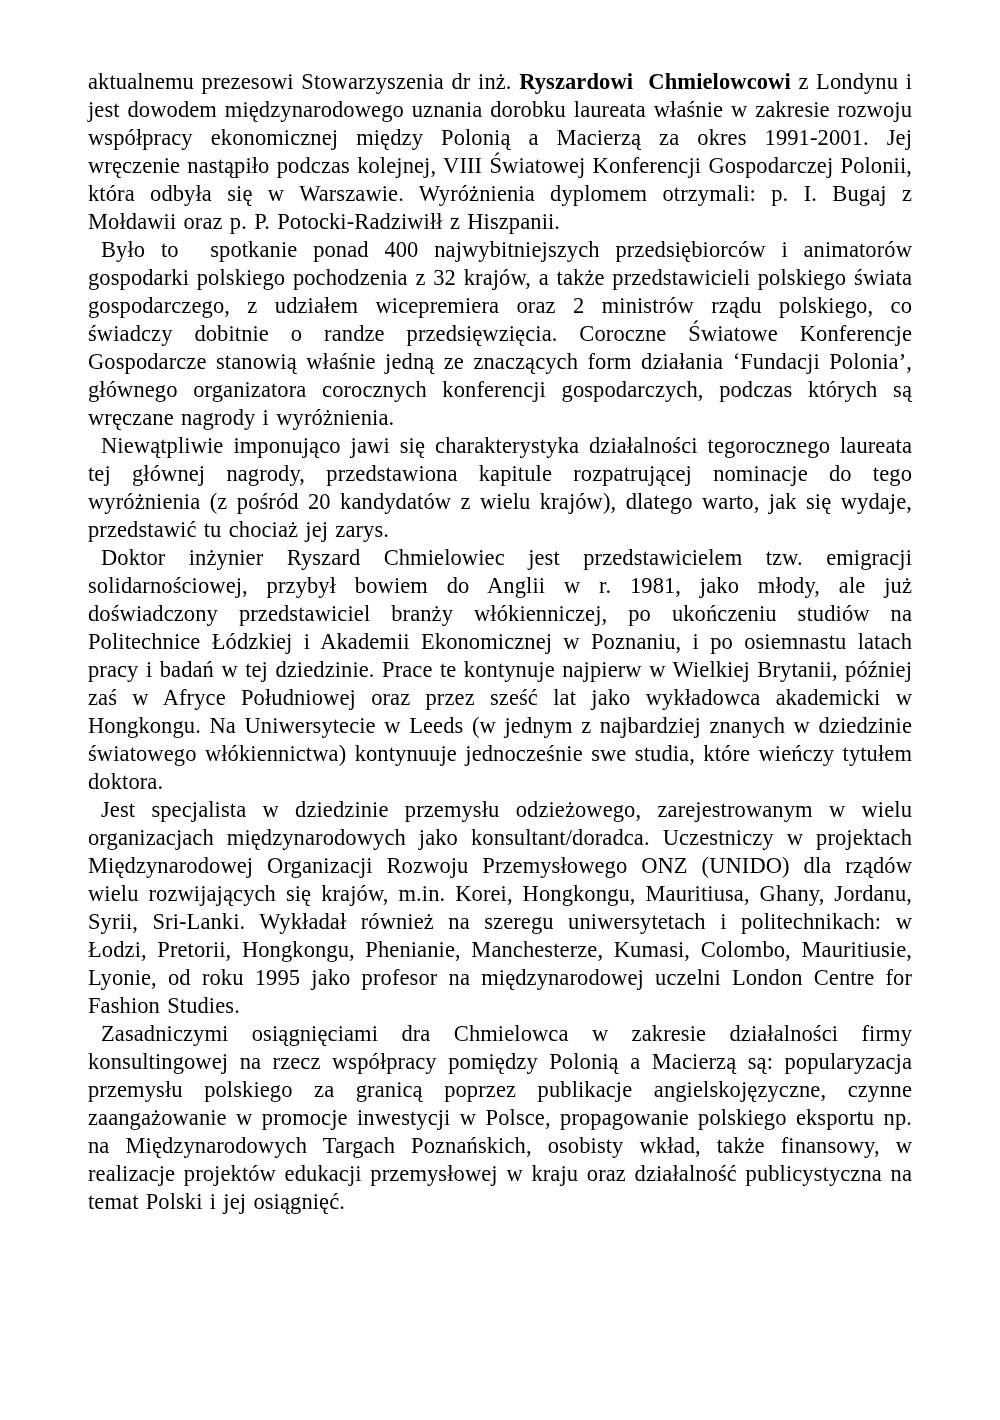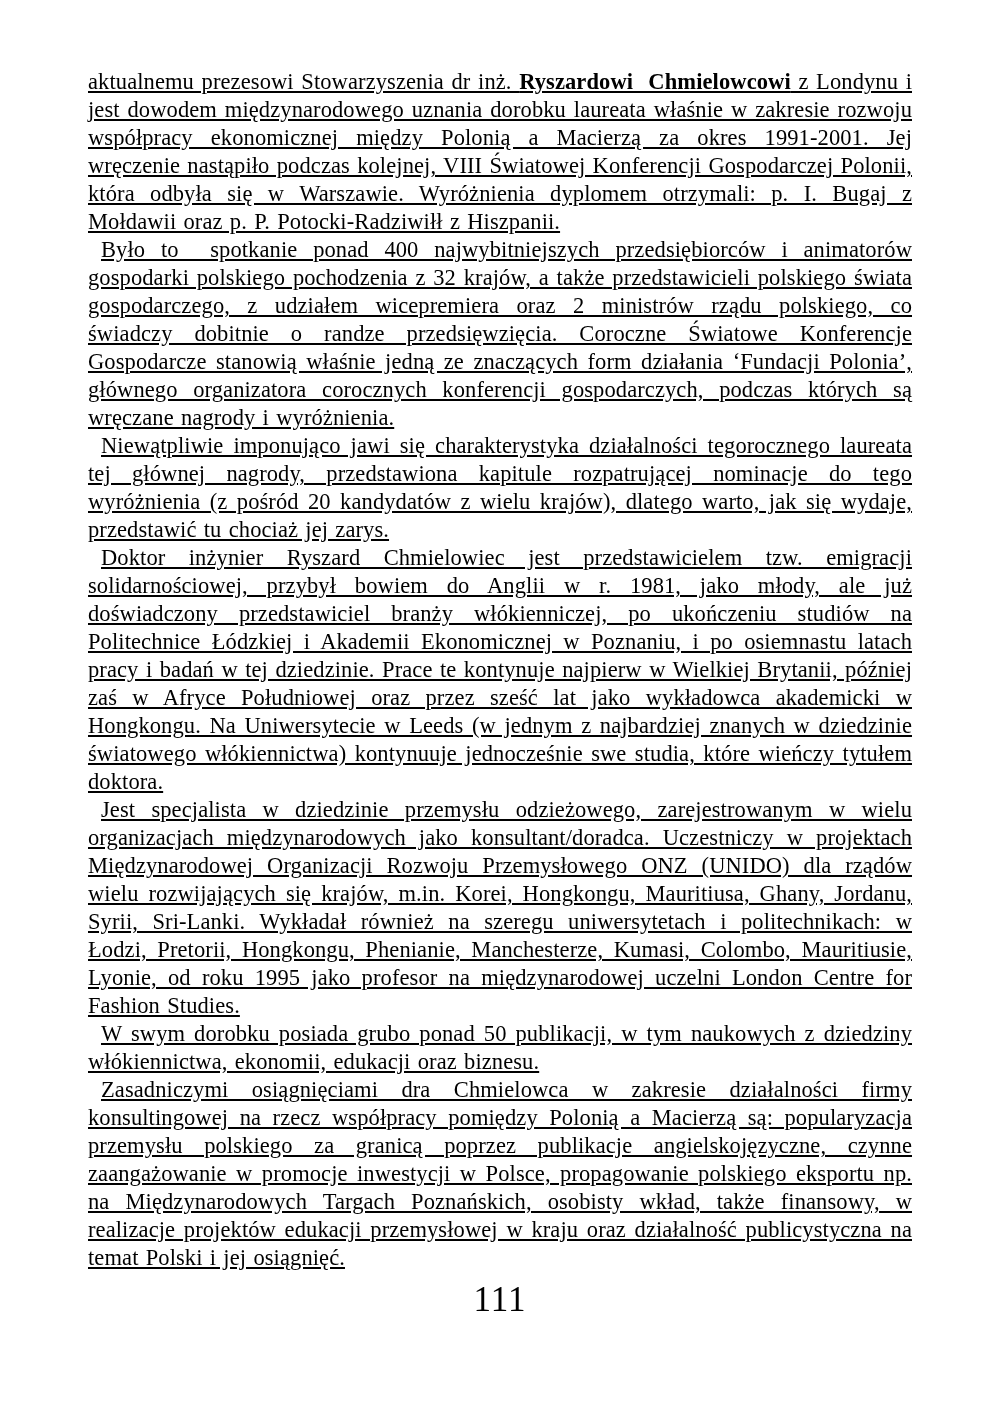--- a/index.html
+++ b/index.html
@@ -14,21 +14,20 @@
     background: #ffffff;
     color: #000000;
     font-family: "Liberation Serif", "DejaVu Serif", serif;
     overflow: hidden;
   }
   .text-block {
     position: absolute;
     left: 88px;
     top: 68px;
     width: 824px;
-    text-decoration: underline;
   }
   .text-block p {
     margin: 0;
     padding: 0;
     font-size: 22.5px;
     line-height: 28px;
     text-align: justify;
     text-justify: inter-word;
     letter-spacing: 0.1px;
     word-spacing: 1.5px;
@@ -53,17 +52,15 @@
 </head>
 <body>
 
 <div class="page">
   <div class="text-block">
     <p><span>aktualnemu prezesowi Stowarzyszenia dr inż. </span><b>Ryszardowi&nbsp; Chmielowcowi</b><span> z Londynu i jest dowodem międzynarodowego uznania dorobku laureata właśnie w zakresie rozwoju współpracy ekonomicznej między Polonią a Macierzą za okres 1991-2001. Jej wręczenie nastąpiło podczas kolejnej, VIII Światowej Konferencji Gospodarczej Polonii, która odbyła się w Warszawie. Wyróżnienia dyplomem otrzymali: p. I. Bugaj z Mołdawii oraz p. P. Potocki-Radziwiłł z Hiszpanii.</span></p>
     <p class="indent">Było to&nbsp; spotkanie ponad 400 najwybitniejszych przedsiębiorców i animatorów gospodarki polskiego pochodzenia z 32 krajów, a także przedstawicieli polskiego świata gospodarczego, z udziałem wicepremiera oraz 2 ministrów rządu polskiego, co świadczy dobitnie o randze przedsięwzięcia. Coroczne Światowe Konferencje Gospodarcze stanowią właśnie jedną ze znaczących form działania ‘Fundacji Polonia’, głównego organizatora corocznych konferencji gospodarczych, podczas których są wręczane nagrody i wyróżnienia.</p>
     <p class="indent">Niewątpliwie imponująco jawi się charakterystyka działalności tegorocznego laureata tej głównej nagrody, przedstawiona kapitule rozpatrującej nominacje do tego wyróżnienia (z pośród 20 kandydatów z wielu krajów), dlatego warto, jak się wydaje, przedstawić tu chociaż jej zarys.</p>
     <p class="indent">Doktor inżynier Ryszard Chmielowiec jest przedstawicielem tzw. emigracji solidarnościowej, przybył bowiem do Anglii w r. 1981, jako młody, ale już doświadczony przedstawiciel branży włókienniczej, po ukończeniu studiów na Politechnice Łódzkiej i Akademii Ekonomicznej w Poznaniu, i po osiemnastu latach pracy i badań w tej dziedzinie. Prace te kontynuje najpierw w Wielkiej Brytanii, później zaś w Afryce Południowej oraz przez sześć lat jako wykładowca akademicki w Hongkongu. Na Uniwersytecie w Leeds (w jednym z najbardziej znanych w dziedzinie światowego włókiennictwa) kontynuuje jednocześnie swe studia, które wieńczy tytułem doktora.</p>
     <p class="indent">Jest specjalista w dziedzinie przemysłu odzieżowego, zarejestrowanym w wielu organizacjach międzynarodowych jako konsultant/doradca. Uczestniczy w projektach Międzynarodowej Organizacji Rozwoju Przemysłowego ONZ (UNIDO) dla rządów wielu rozwijających się krajów, m.in. Korei, Hongkongu, Mauritiusa, Ghany, Jordanu, Syrii, Sri-Lanki. Wykładał również na szeregu uniwersytetach i politechnikach: w Łodzi, Pretorii, Hongkongu, Phenianie, Manchesterze, Kumasi, Colombo, Mauritiusie, Lyonie, od roku 1995 jako profesor na międzynarodowej uczelni London Centre for Fashion Studies.</p>
-    <p class="indent">W swym dorobku posiada grubo ponad 50 publikacji, w tym naukowych z dziedziny włókiennictwa, ekonomii, edukacji oraz biznesu.</p>
     <p class="indent">Zasadniczymi osiągnięciami dra Chmielowca w zakresie działalności firmy konsultingowej na rzecz współpracy pomiędzy Polonią a Macierzą są: popularyzacja przemysłu polskiego za granicą poprzez publikacje angielskojęzyczne, czynne zaangażowanie w promocje inwestycji w Polsce, propagowanie polskiego eksportu np. na Międzynarodowych Targach Poznańskich, osobisty wkład, także finansowy, w realizacje projektów edukacji przemysłowej w kraju oraz działalność publicystyczna na temat Polski i jej osiągnięć.</p>
   </div>
-  <div class="page-number">111</div>
 </div>
 
 </body></html>

